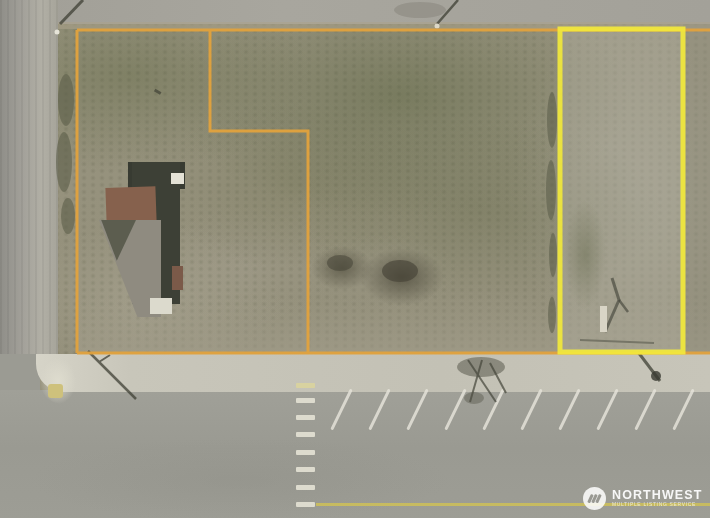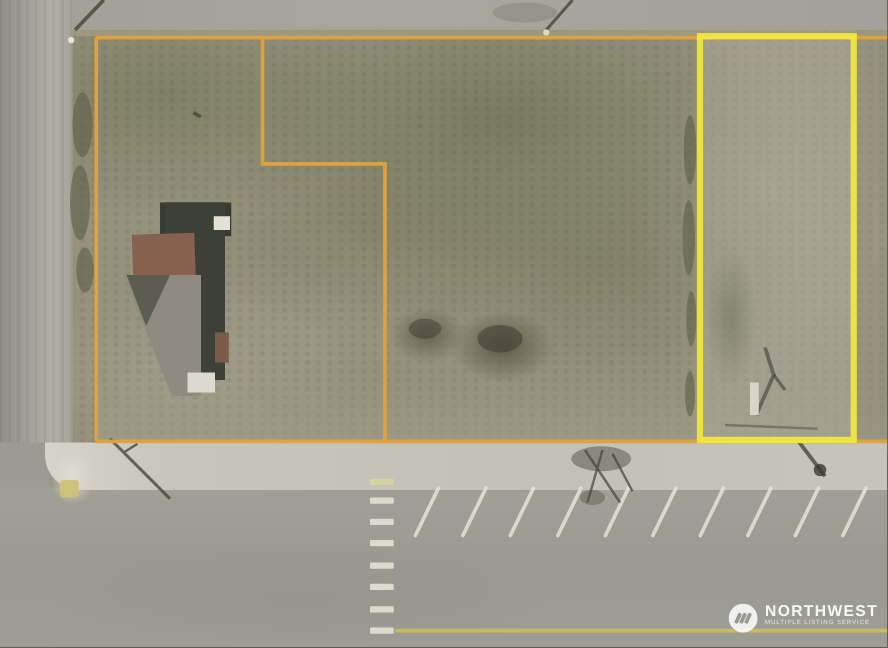--- a/index.html
+++ b/index.html
@@ -72,21 +72,21 @@
   .mound1{left:311px;top:246px;width:62px;height:44px;
     background:radial-gradient(closest-side, rgba(93,90,73,.85), rgba(93,90,73,0));}
   .mound2{left:360px;top:248px;width:84px;height:58px;
     background:radial-gradient(closest-side, rgba(88,85,69,.9), rgba(88,85,69,0));}
   .mound-core1{left:327px;top:255px;width:26px;height:16px;border-radius:50%;background:rgba(70,68,54,.55);}
   .mound-core2{left:382px;top:260px;width:36px;height:22px;border-radius:50%;background:rgba(66,64,51,.6);}
 
   svg.overlay{left:0;top:0;}
 
   
-  .watermark{left:583px;top:483px;width:124px;height:30px;display:flex;align-items:flex-start;gap:6px;
+  .watermark{left:583px;top:483px;width:124px;height:30px;display:flex;align-items:center;gap:6px;
     color:rgba(255,255,255,.92);}
   .wm-circle{position:relative;width:23px;height:23px;border-radius:50%;flex:0 0 auto;
     background:rgba(252,252,250,.88);}
   .wm-slash{position:absolute;top:7px;width:2.5px;height:9px;background:rgba(95,95,85,.6);
     transform:rotate(25deg);border-radius:1px;}
   .wm-slash:nth-child(1){left:6px;} .wm-slash:nth-child(2){left:10px;} .wm-slash:nth-child(3){left:14px;}
   .wm-text{display:flex;flex-direction:column;line-height:1;}
   .wm-brand{font-size:12.5px;font-weight:600;letter-spacing:1.1px;white-space:nowrap;}
   .wm-tag{font-size:4.9px;letter-spacing:.72px;margin-top:1.5px;color:rgba(255,255,255,.72);white-space:nowrap;}
 </style>

